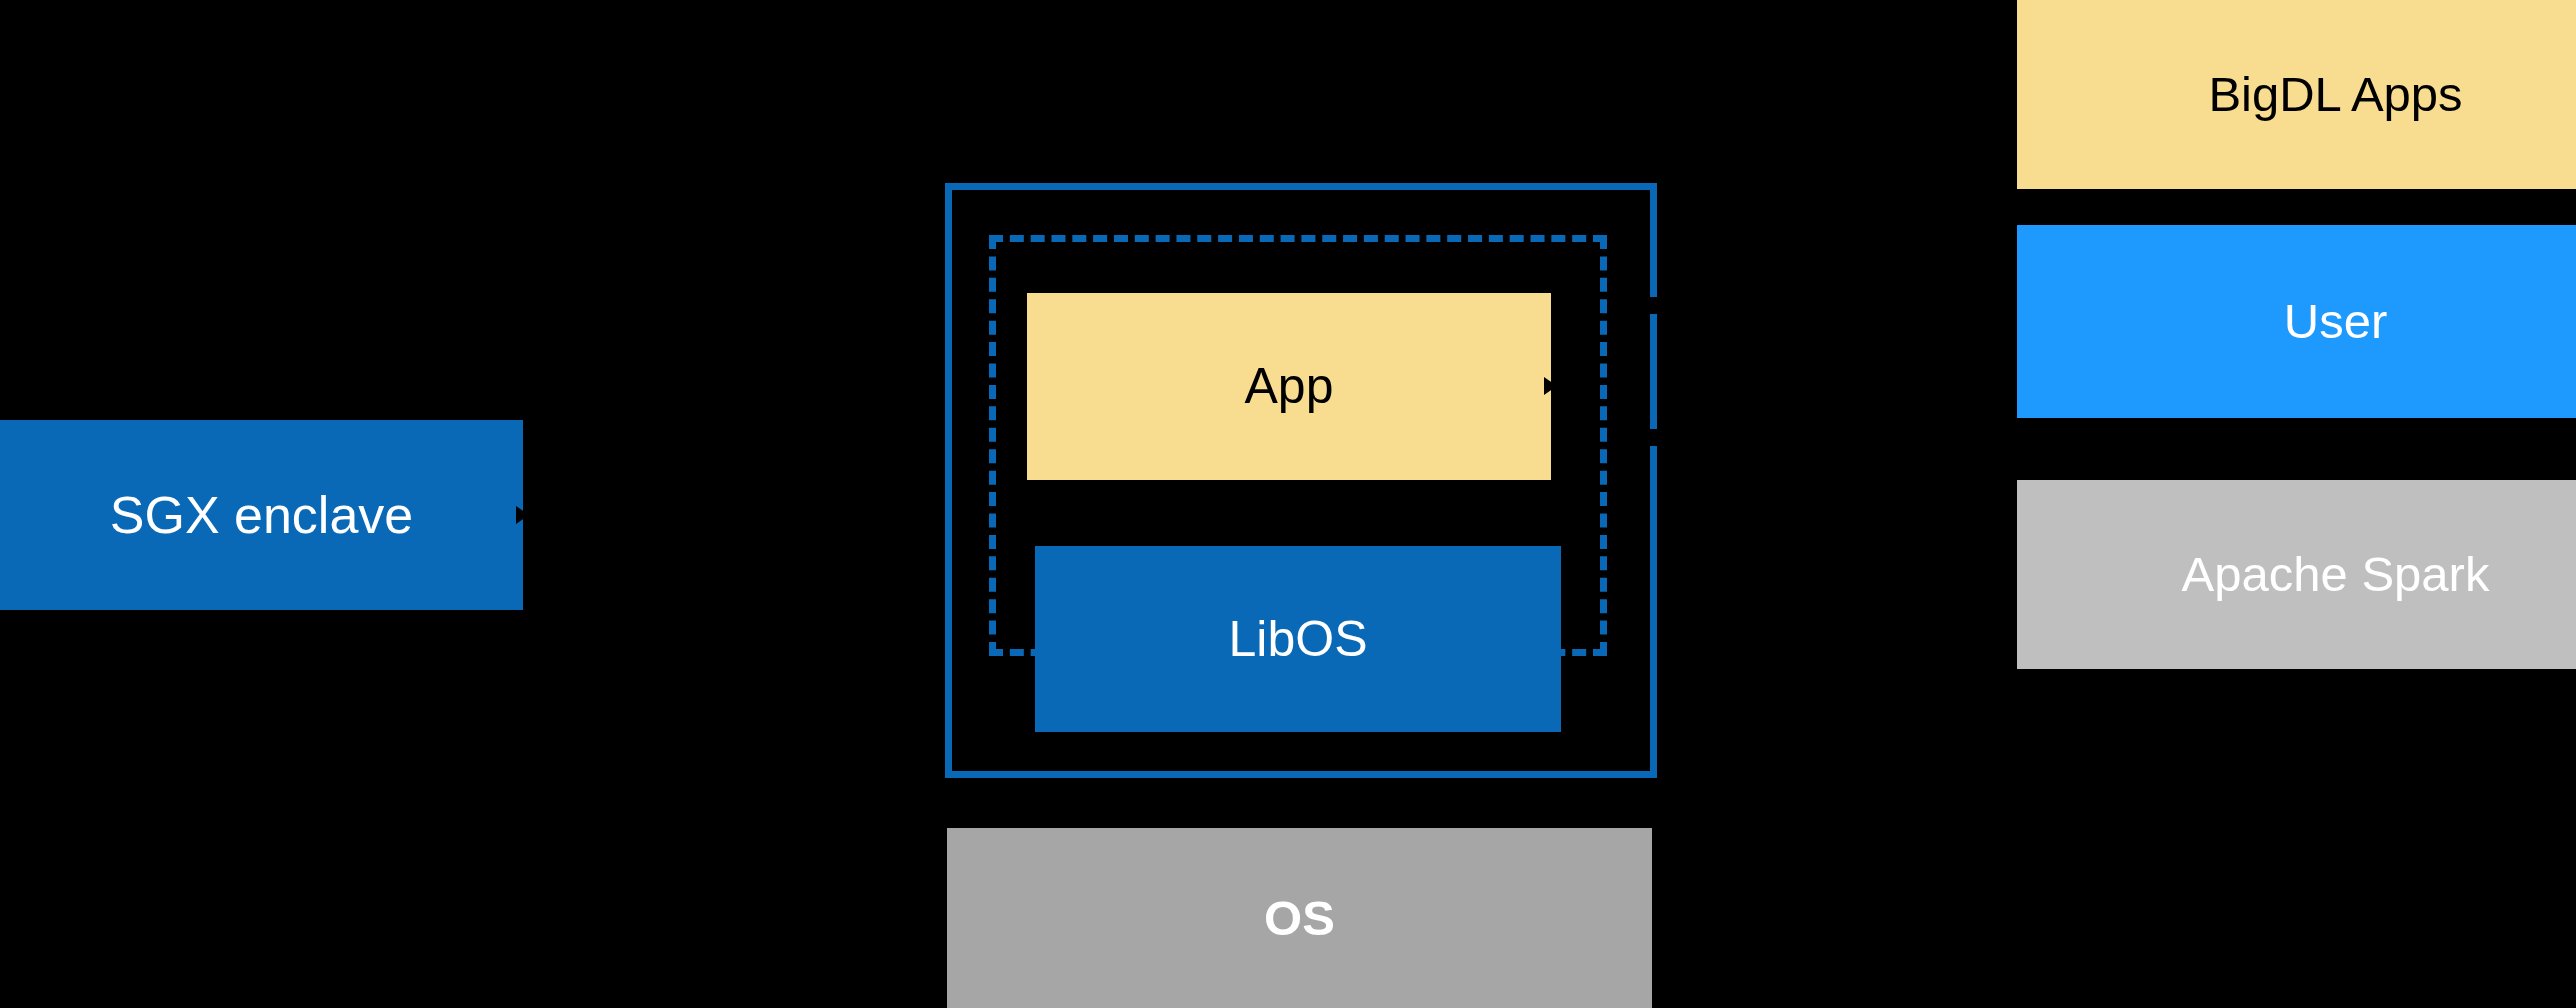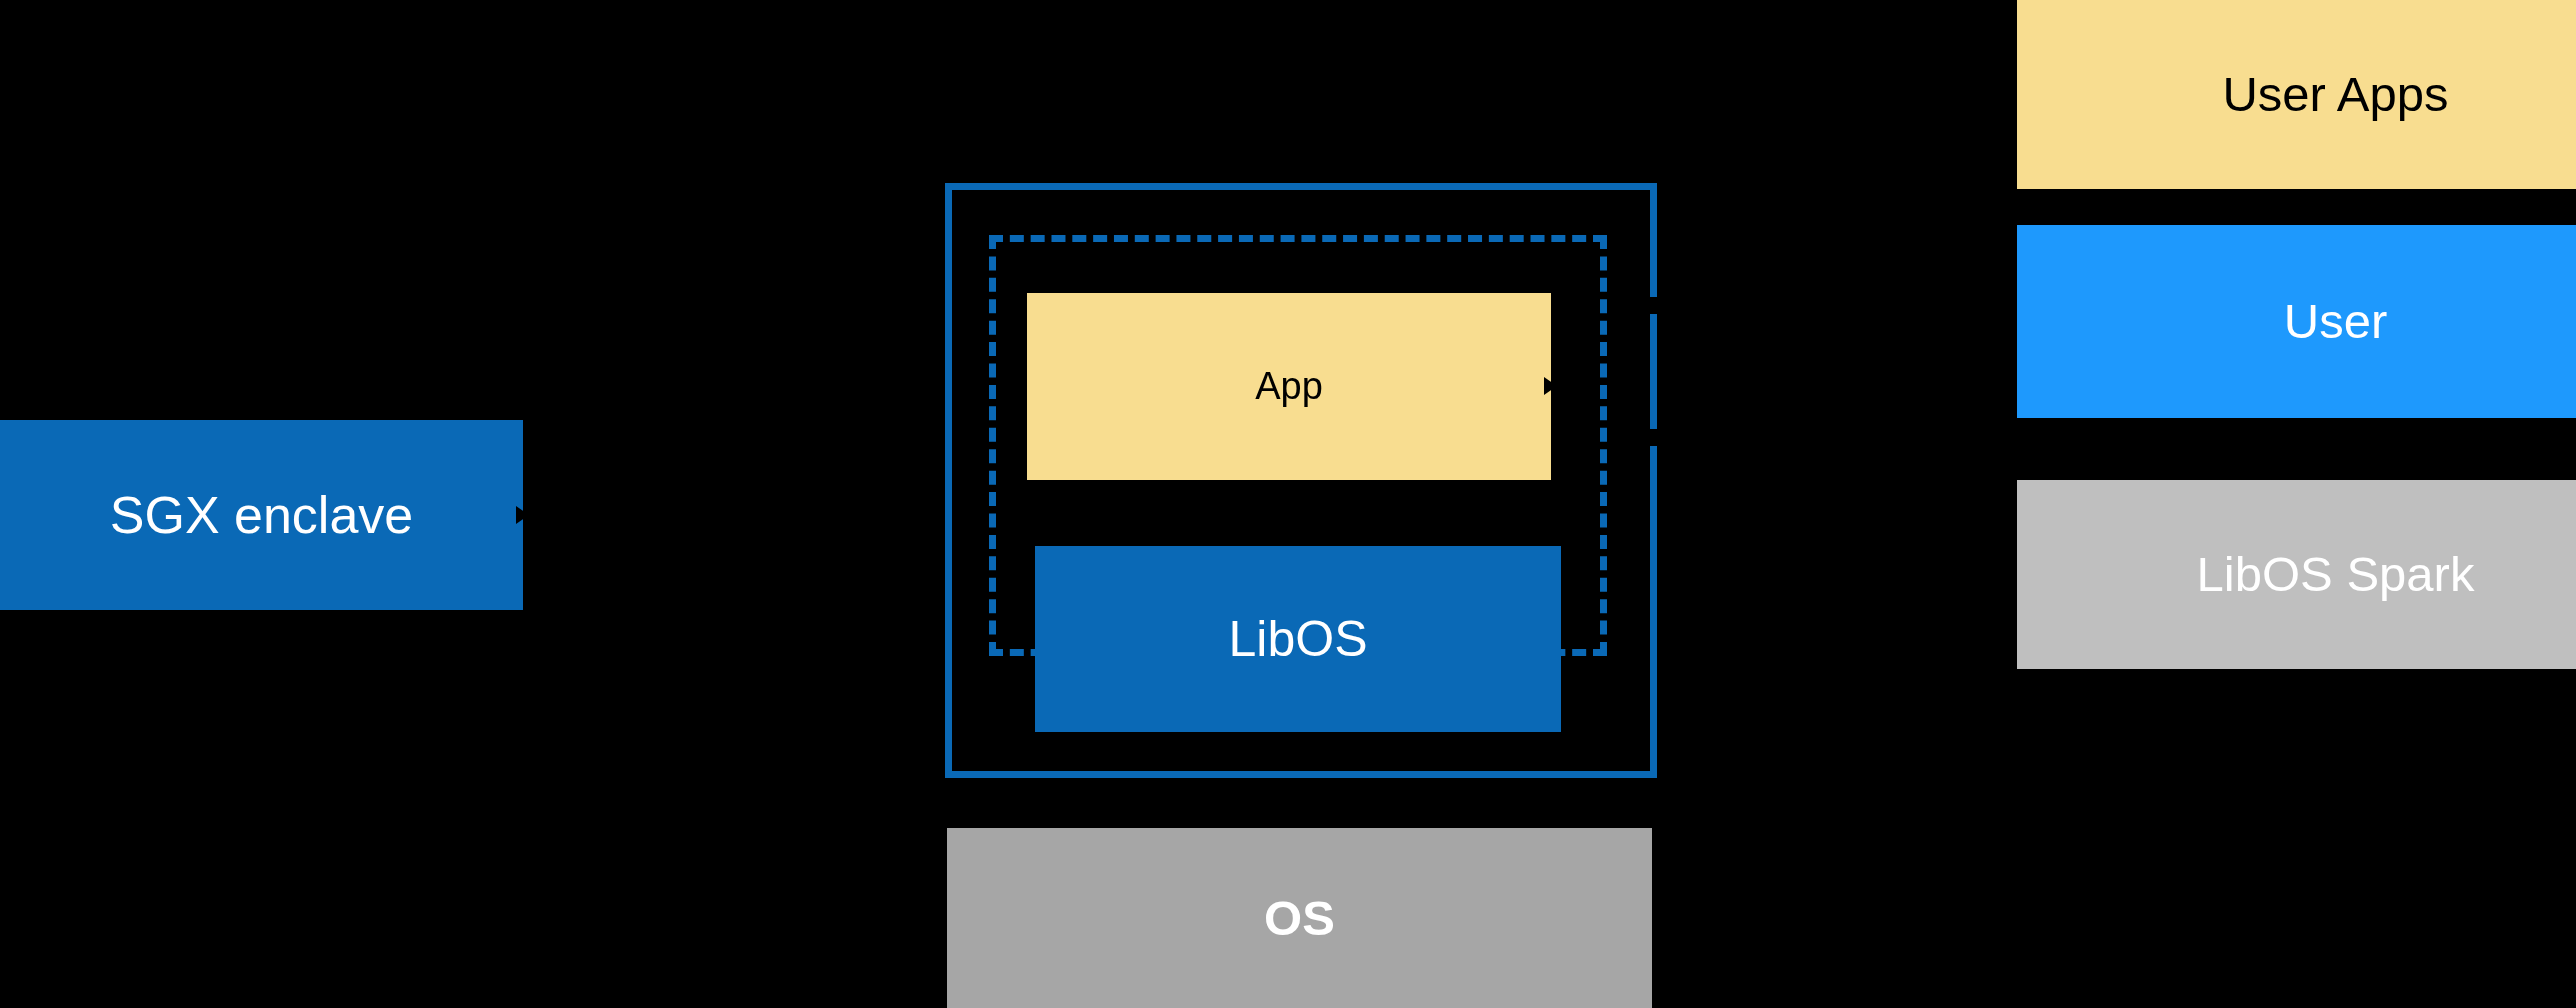--- a/index.html
+++ b/index.html
@@ -83,21 +83,21 @@
     background: transparent;
   }
 
   #app-box {
     left: 1027px;
     top: 293px;
     width: 524px;
     height: 187px;
     background: #f8dd90;
     color: #000000;
-    font-size: 38px;
+    font-size: 50px;
   }
   #app-arrow-head {
     position: absolute;
     left: 1544px;
     top: 377px;
     width: 0;
     height: 0;
     border-top: 9.2px solid transparent;
     border-bottom: 9.2px solid transparent;
     border-left: 13.4px solid #000000;
@@ -173,25 +173,25 @@
 
   <div class="box" id="os-box">
     <span>OS</span>
   </div>
 
   <div class="box" id="libos-box">
     <span>LibOS</span>
   </div>
 
   <div class="box stack-box" id="user-apps-box">
-    <span>User Apps</span>
+    <span>BigDL Apps</span>
   </div>
 
   <div class="box stack-box" id="bigdl-box">
     <span>User</span>
   </div>
 
   <div class="box stack-box" id="apache-spark-box">
-    <span>LibOS Spark</span>
+    <span>Apache Spark</span>
   </div>
 
 </div>
 
 
 </body></html>

